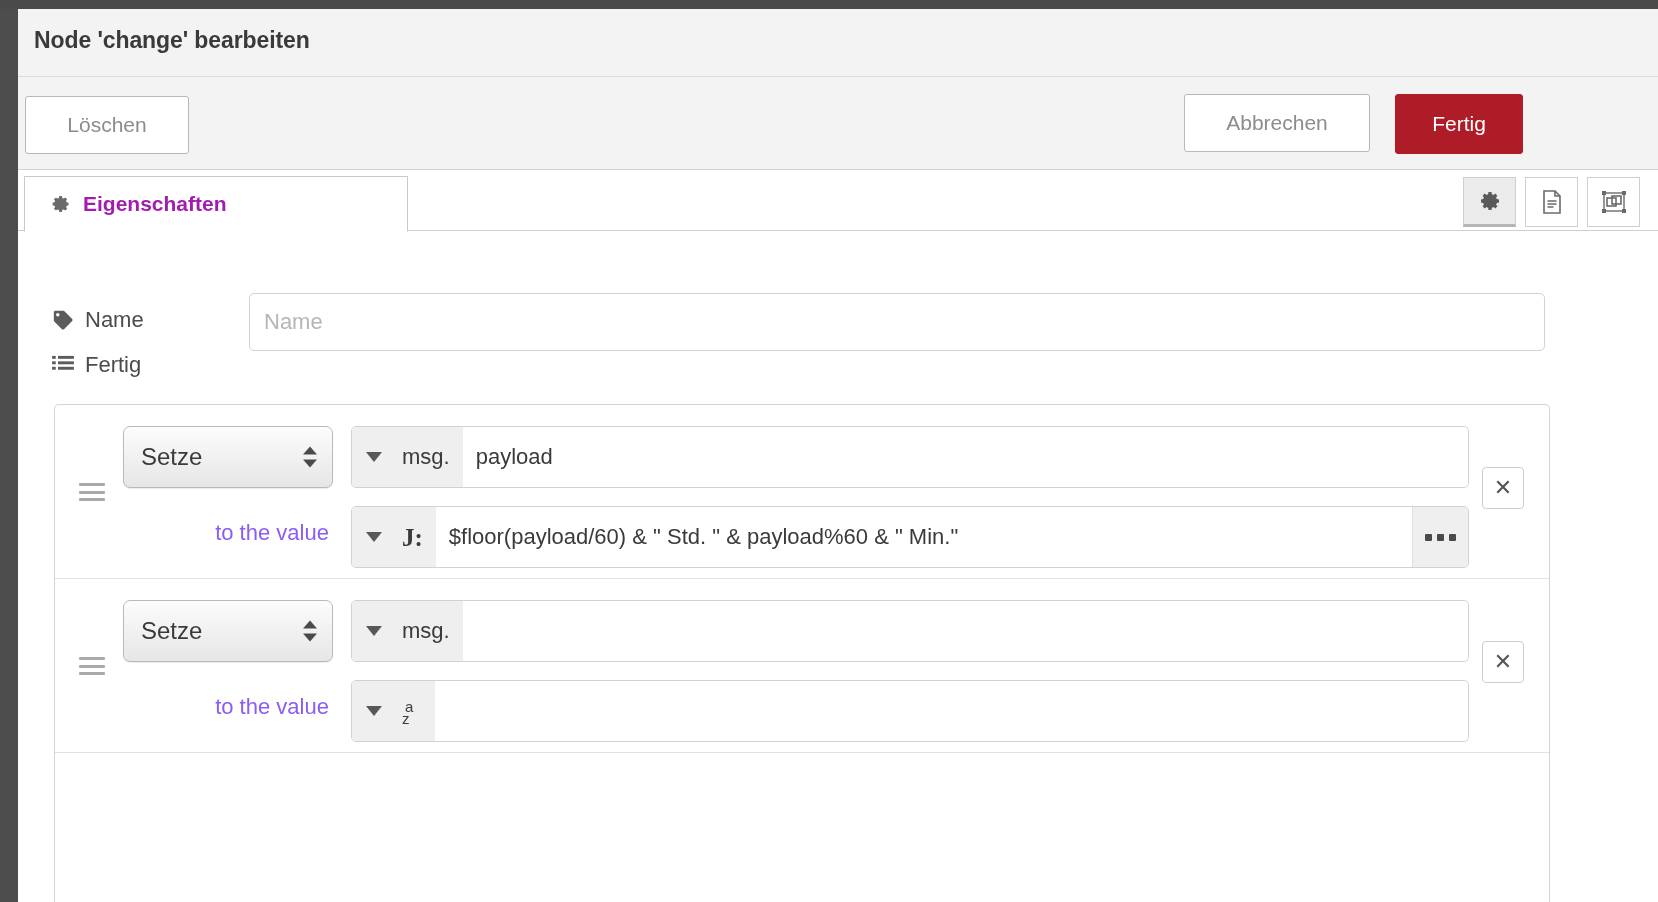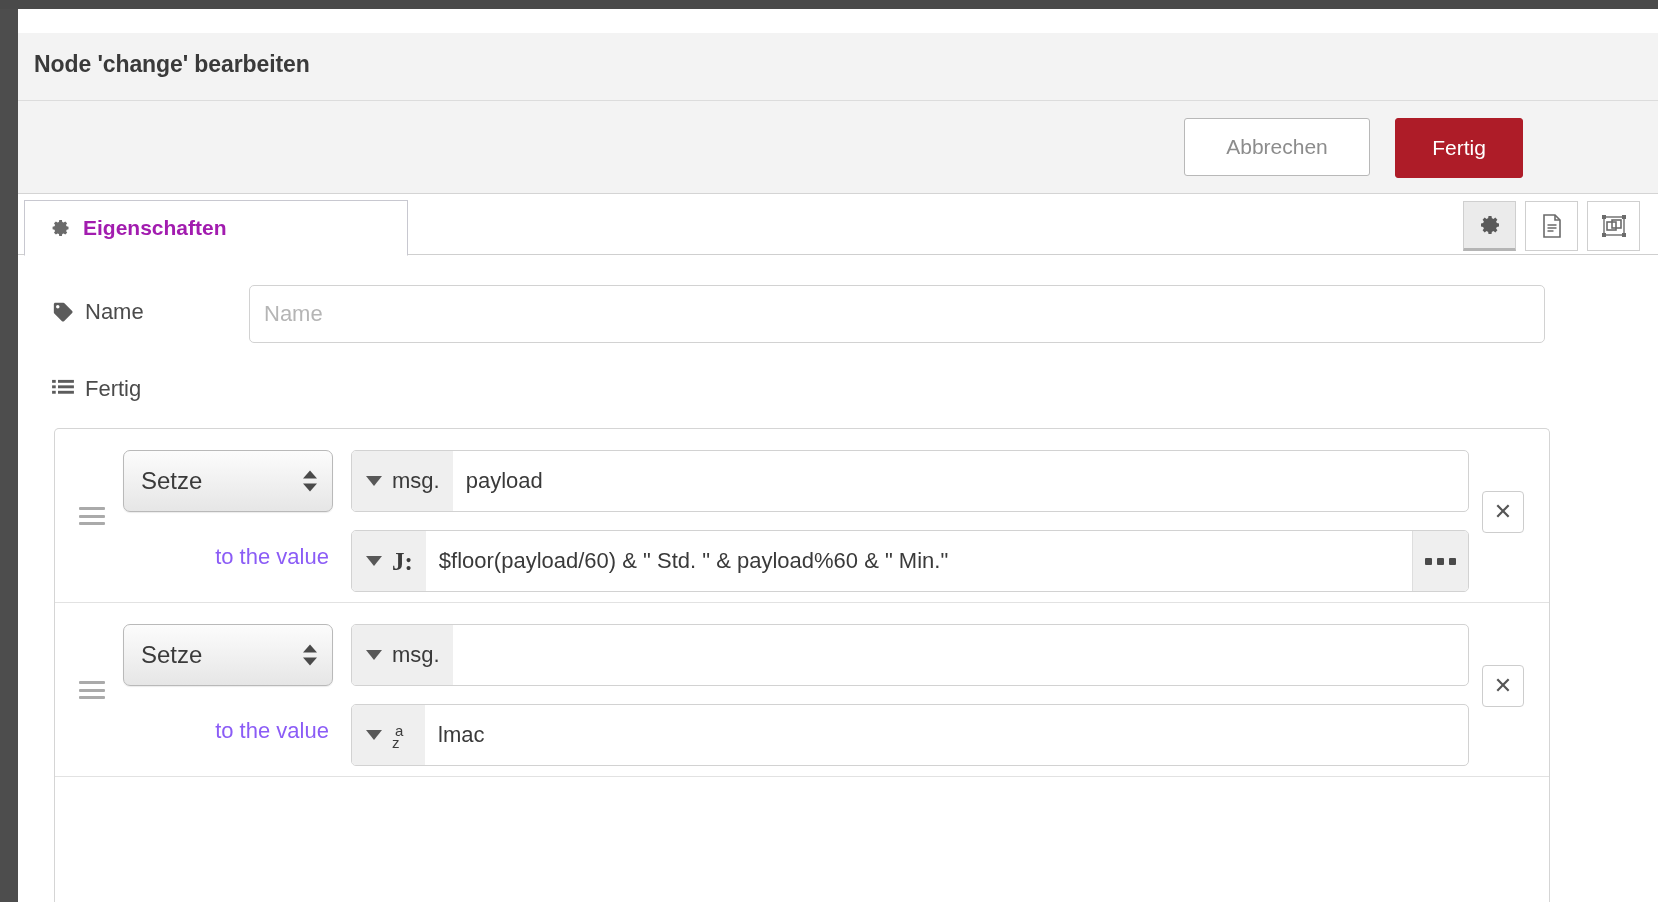--- a/index.html
+++ b/index.html
@@ -42,21 +42,20 @@
     width: 1640px; height: 893px;
     background: #ffffff;
   }
 
   
   .dlg-header {
     position: relative;
     height: 68px;
     background: #f3f3f3;
     border-bottom: 1px solid #dcdcdc;
-    margin-top: 24px;
   }
   .dlg-title {
     position: absolute;
     left: 16px; top: 18px;
     font-size: 23px;
     font-weight: bold;
     color: #3a3a3a;
     letter-spacing: -0.1px;
   }
 
@@ -149,21 +148,21 @@
 
   
   .content {
     position: relative;
     height: 680px;
     background: #ffffff;
   }
 
   .row-name {
     position: absolute;
-    left: 0; top: 30px;
+    left: 0; top: 62px;
     width: 100%;
     height: 56px;
   }
   .field-label {
     position: absolute;
     display: flex;
     align-items: center;
     font-size: 22px;
     color: #4b4b4b;
   }
@@ -268,21 +267,21 @@
     display: flex;
     align-items: center;
     overflow: hidden;
   }
   .typed-prefix {
     height: 100%;
     background: #efefef;
     display: flex;
     align-items: center;
     padding: 0 13px 0 14px;
-    gap: 10px;
+    gap: 20px;
     cursor: pointer;
     flex: none;
   }
   .caret-dn {
     width: 0; height: 0;
     border-left: 8px solid transparent;
     border-right: 8px solid transparent;
     border-top: 10px solid #585858;
   }
   .prefix-txt {
@@ -373,20 +372,21 @@
   <div class="topbar"></div>
   <div class="leftrail"></div>
 
   <div class="dialog">
 
     <div class="dlg-header">
       <div class="dlg-title">Node 'change' bearbeiten</div>
     </div>
 
     <div class="dlg-buttons">
+      <div class="btn btn-delete">Löschen</div>
       <div class="btn btn-cancel">Abbrechen</div>
       <div class="btn btn-done">Fertig</div>
     </div>
 
     <div class="tabstrip">
       <div class="tab">
         <span>
           <svg class="gear-tab" viewBox="0 0 24 24" fill="#6b6b6b">
             <path d="M12 8a4 4 0 100 8 4 4 0 000-8zm0 6.2a2.2 2.2 0 110-4.4 2.2 2.2 0 010 4.4z"></path>
             <path d="M21 13.6v-3.2l-2.3-.4a7 7 0 00-.7-1.7l1.3-1.9-2.2-2.3-1.9 1.3a7 7 0 00-1.7-.7L13.1 2.4H9.9l-.4 2.3a7 7 0 00-1.7.7L5.9 4.1 3.6 6.4l1.3 1.9a7 7 0 00-.7 1.7l-2.3.4v3.2l2.3.4c.2.6.4 1.2.7 1.7l-1.3 1.9 2.3 2.3 1.9-1.3c.5.3 1.1.6 1.7.7l.4 2.3h3.2l.4-2.3c.6-.2 1.2-.4 1.7-.7l1.9 1.3 2.3-2.3-1.3-1.9c.3-.5.6-1.1.7-1.7l2.3-.4z"></path>
@@ -523,21 +523,20 @@
           <div class="to-value-lbl">to the value</div>
 
           <div class="typed row-value">
             <div class="typed-prefix">
               <span class="caret-dn"></span>
               <span class="azicon">
                 <span class="a">a</span>
                   <span class="z">z</span>
               </span>
             </div>
-            <div class="typed-val">lmac</div>
           </div>
 
           <div class="del-btn" style="left:1427px; top:62px;">✕</div>
         </div>
 
       </div>
     </div>
   </div>
 </div>
 

